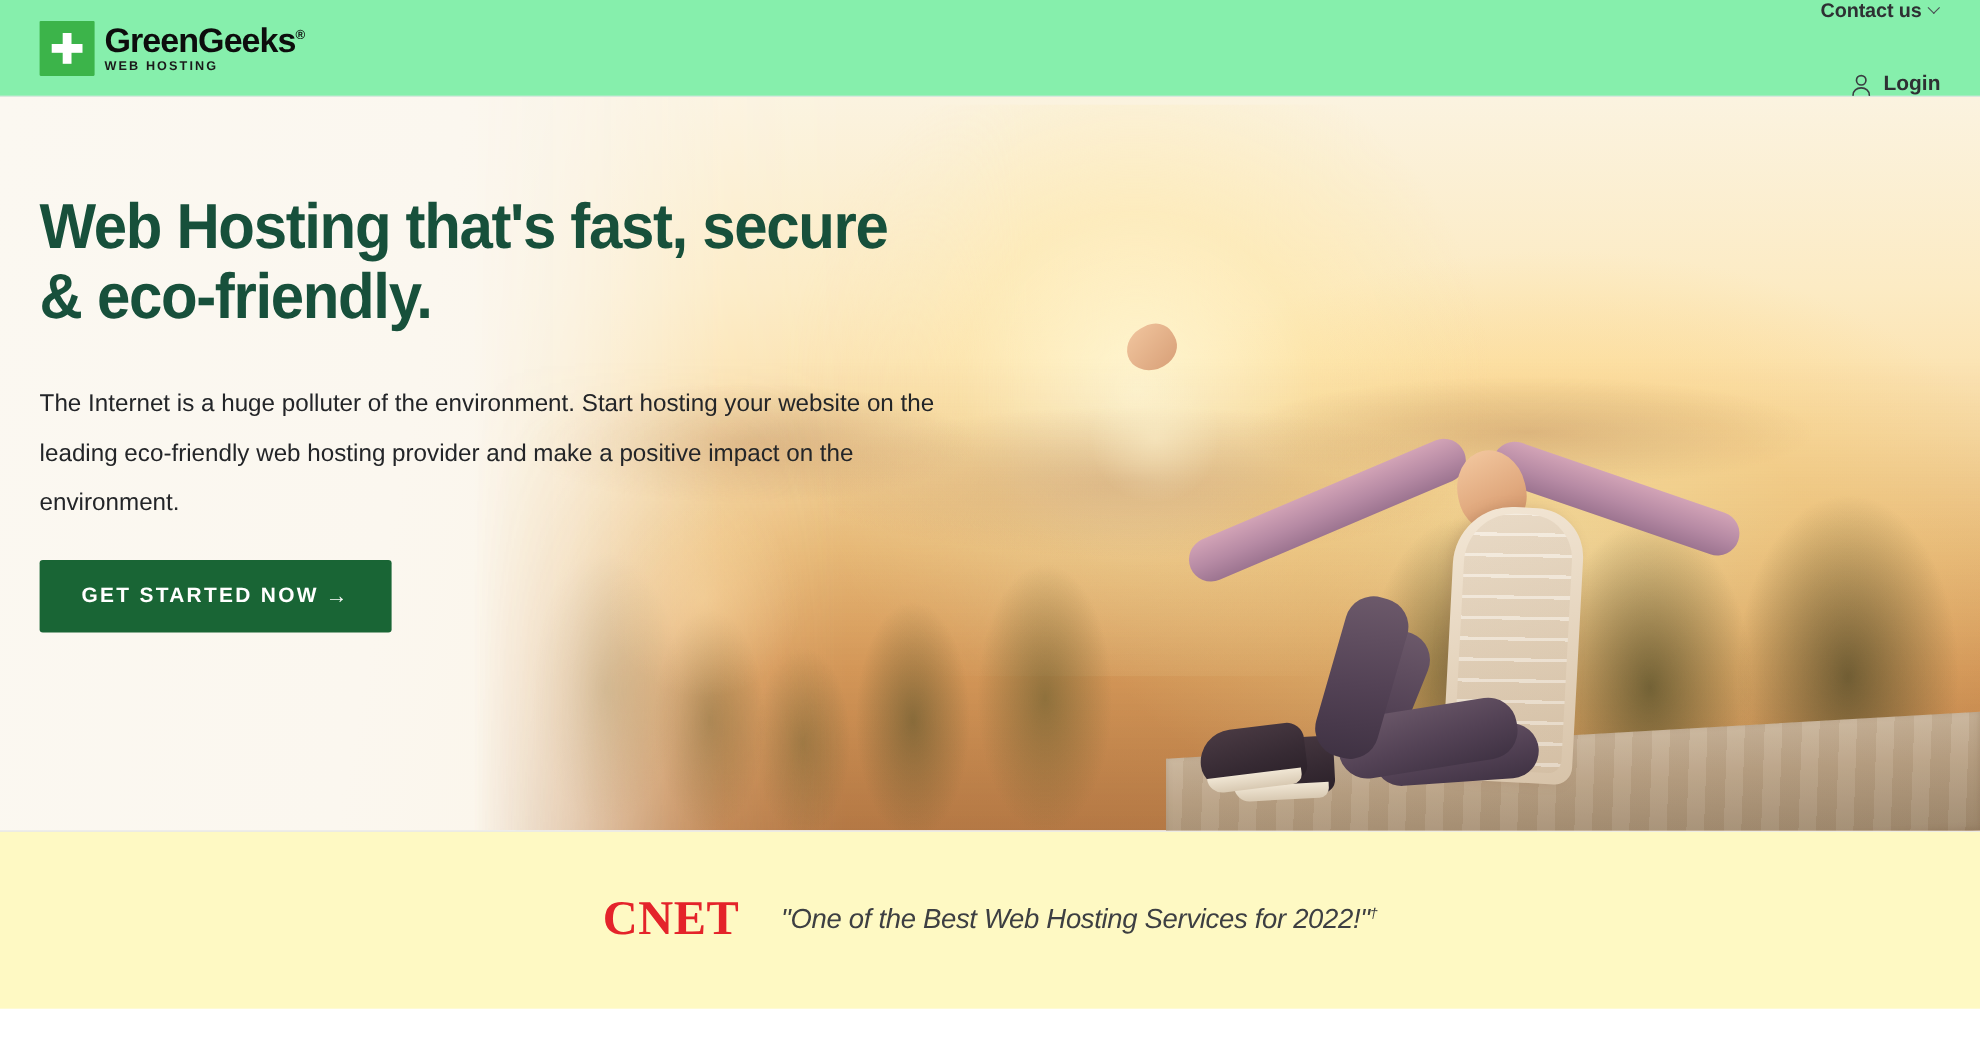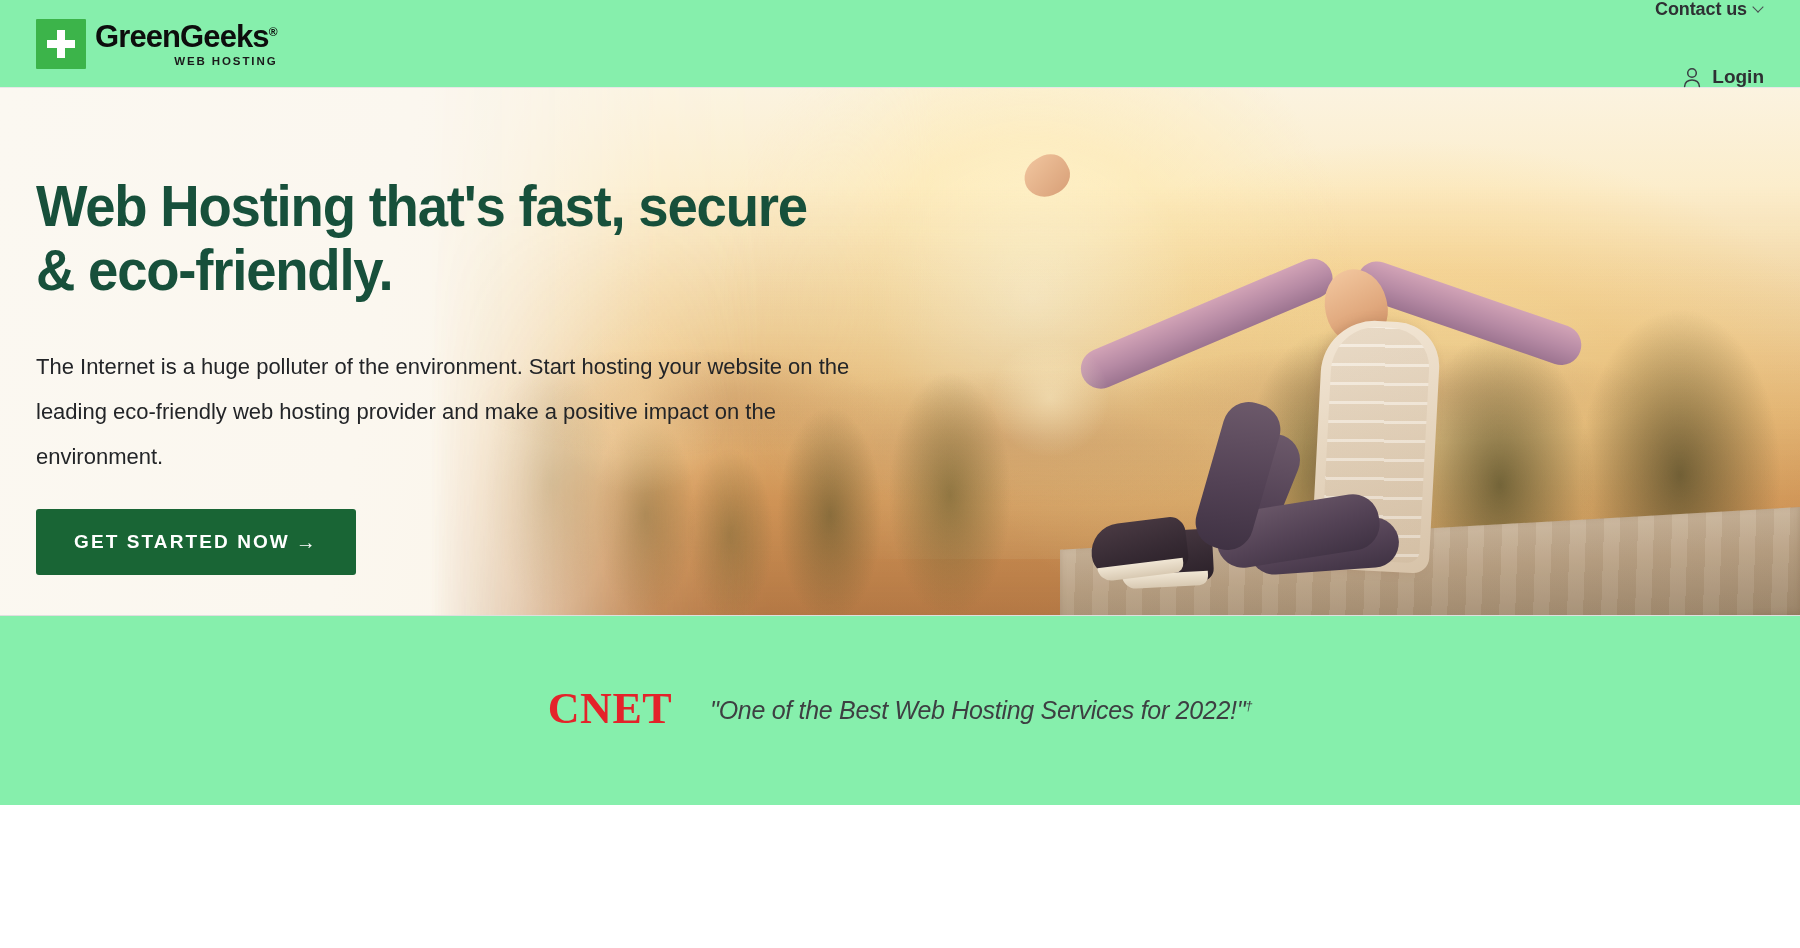--- a/index.html
+++ b/index.html
@@ -62,21 +62,20 @@
     position: relative;
     display: inline-block;
     white-space: nowrap;
   }
   .logo-reg { font-size: 12px; vertical-align: super; font-weight: 700; letter-spacing: 0; }
   .logo-sub {
     font-size: 11.5px;
     font-weight: 700;
     color: #1a1a1a;
     letter-spacing: 1.9px;
-    text-align: right;
     margin-top: 4px;
   }
 
   .nav { display: flex; align-items: center; gap: 38px; }
   .nav-item {
     display: inline-flex;
     align-items: center;
     gap: 7px;
     font-size: 18px;
     font-weight: 700;
@@ -118,21 +117,21 @@
     font-size: 19px;
     font-weight: 700;
     color: #2e3033;
     cursor: pointer;
   }
   .user-icon { display: block; width: 20px; height: 21px; }
 
   
   .hero {
     position: relative;
-    height: 528px;
+    height: 668px;
     overflow: hidden;
     border-bottom: 1px solid #dfdfdf;
     background: linear-gradient(100deg,
         #fbf8f1 0%,
         #fbf7ef 22%,
         #fbf5e9 36%,
         #fbf0dc 47%,
         #f9e6c6 56%,
         #f6d9a9 64%,
         #f2c887 72%,
@@ -344,22 +343,22 @@
   .cta-arrow { font-size: 20px; line-height: 1; margin-left: 1px; }
 
   .hero-note {
     margin-top: 34px;
     font-size: 17px;
     color: #202226;
   }
 
   
   .press {
-    height: 189px;
-    background: #86efac;
+    height: 161px;
+    background: #fef9c3;
     display: flex;
     align-items: center;
     justify-content: center;
     gap: 38px;
   }
   .cnet-logo {
     font-family: "Liberation Serif", serif;
     font-size: 44px;
     font-weight: 700;
     color: #e4232a;

